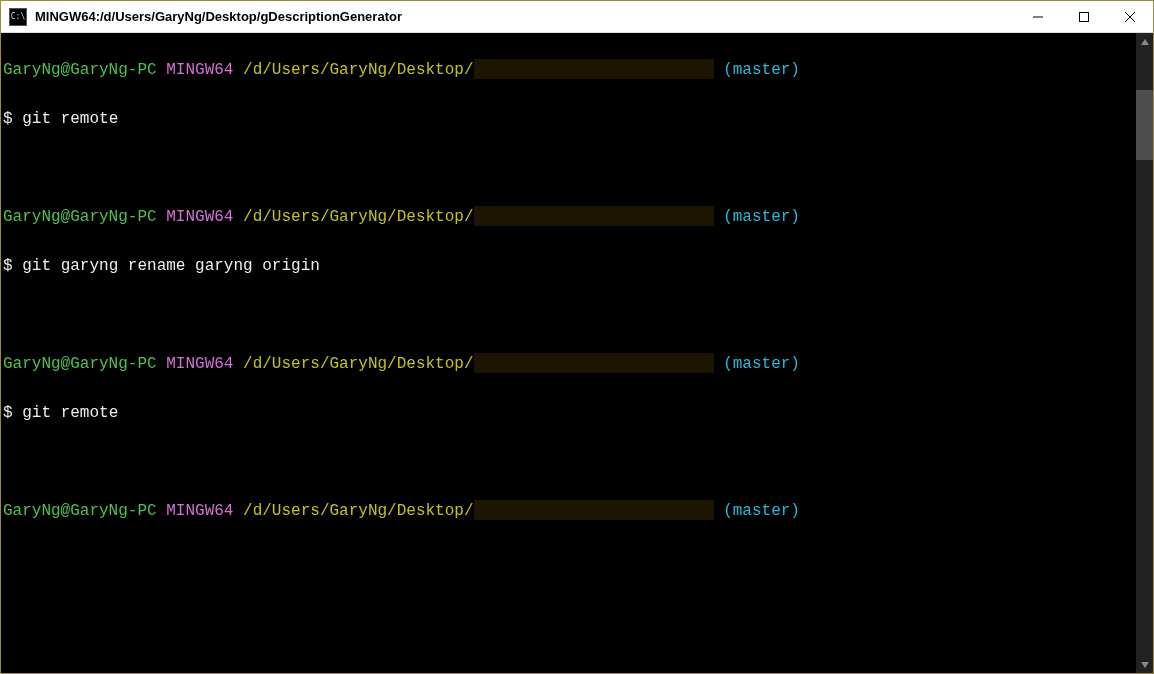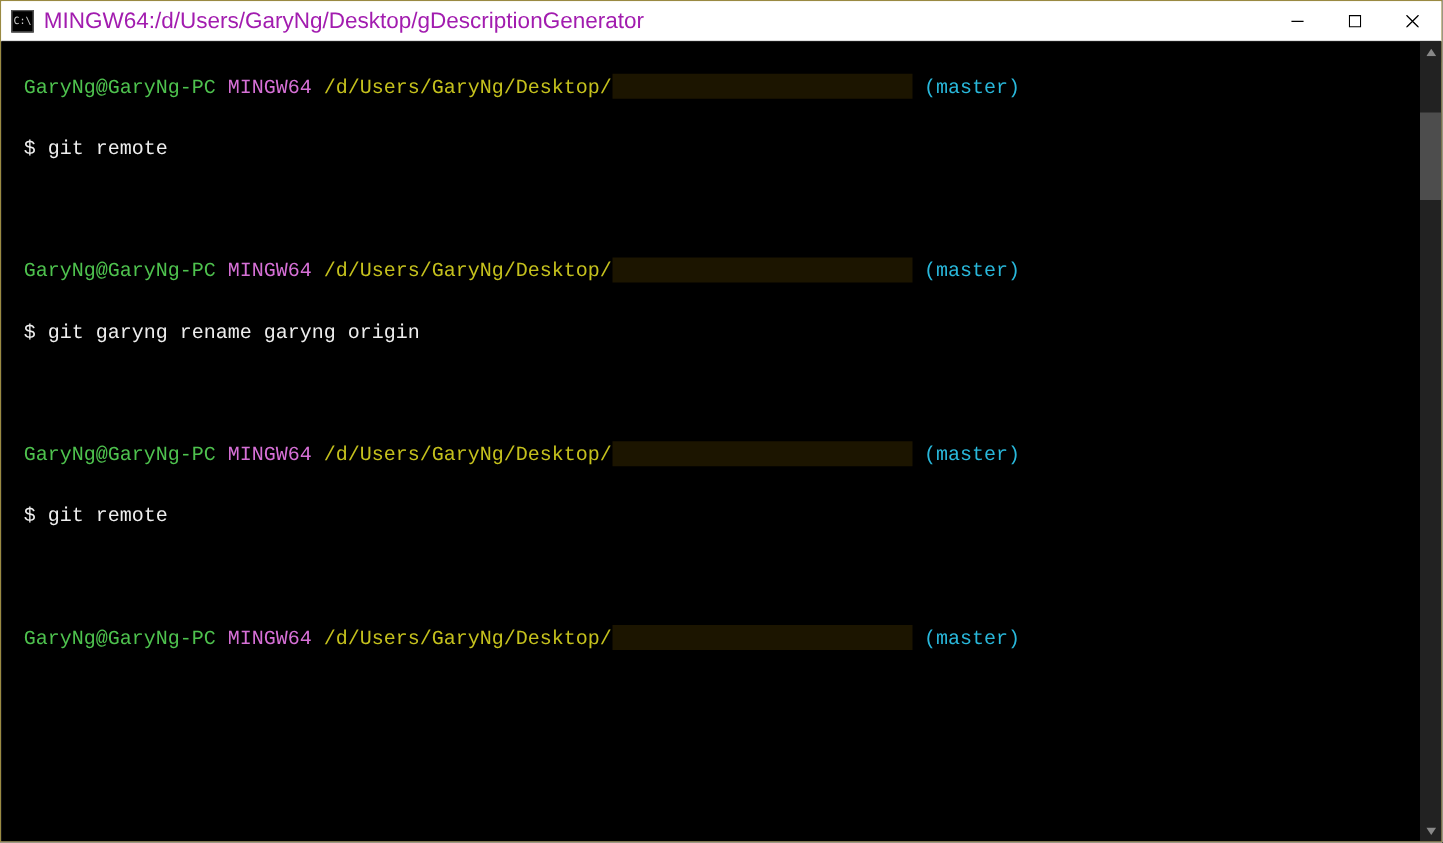--- a/index.html
+++ b/index.html
@@ -38,23 +38,24 @@
       border: 1px solid #555;
       margin-right: 8px;
       font-size: 8px;
       color: #ccc;
       display: flex;
       align-items: center;
       justify-content: center;
       font-family: monospace;
     }
     .titlebar-title {
-      font-size: 18px;
-      color: #a21caf;
+      font-size: 13px;
+      color: #000000;
       flex: 1;
+      font-weight: bold;
     }
     .titlebar-controls {
       display: flex;
       height: 100%;
     }
     .titlebar-btn {
       width: 46px;
       height: 100%;
       display: flex;
       align-items: center;
@@ -71,21 +72,21 @@
       background: #000;
       overflow: hidden;
     }
     .terminal {
       flex: 1;
       background: #000;
       color: #cccccc;
       font-family: Consolas, "Courier New", monospace;
       font-size: 16px;
       line-height: 24.5px;
-      padding: 0 18px;
+      padding: 0 2px;
       white-space: pre;
       overflow: hidden;
     }
     .scrollbar {
       width: 17px;
       background: #222;
       position: relative;
     }
     .scrollbar-btn {
       width: 17px;

